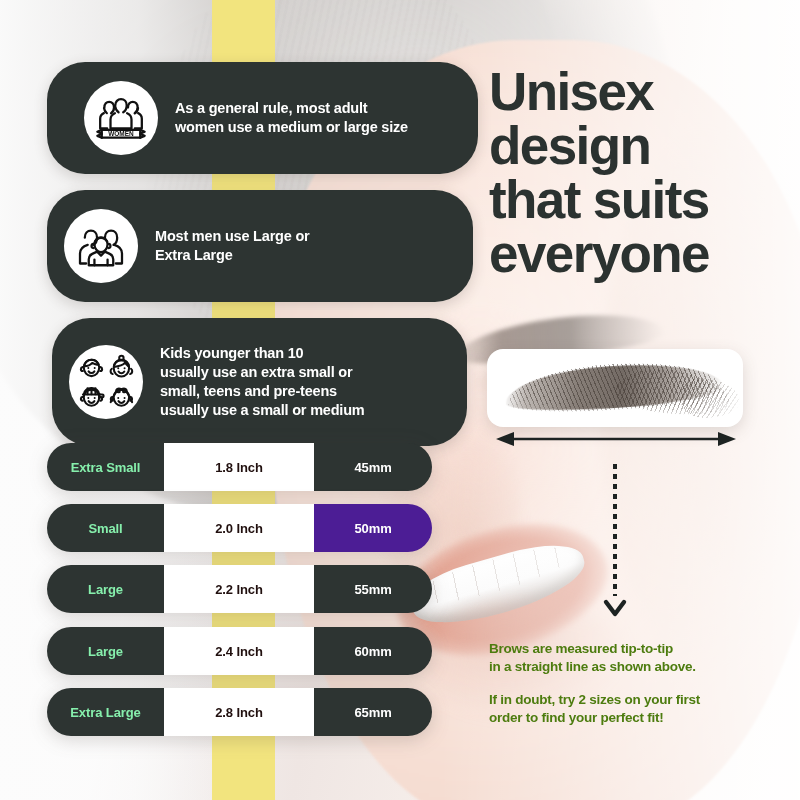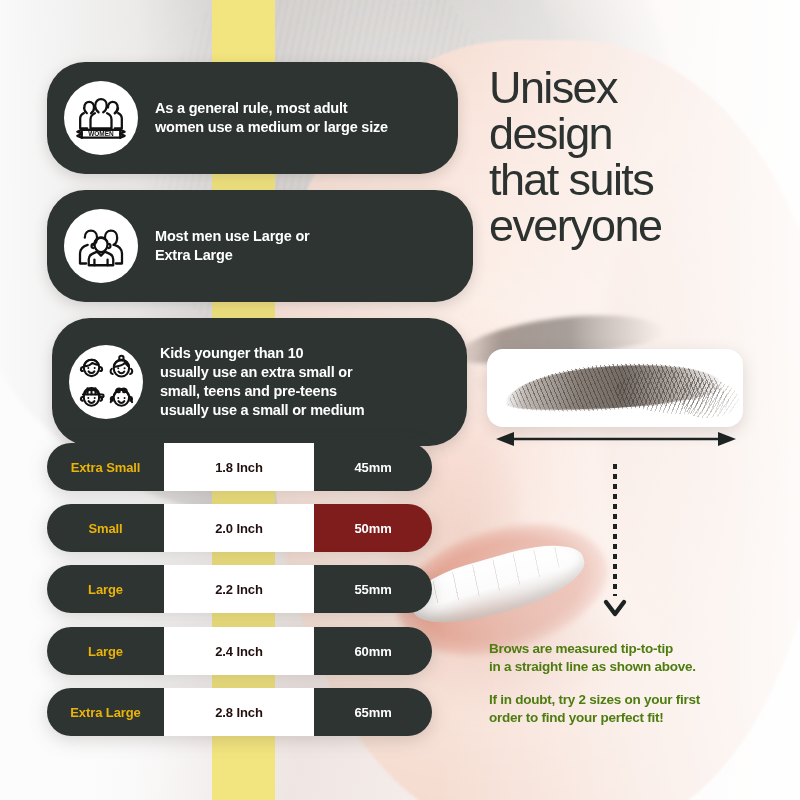--- a/index.html
+++ b/index.html
@@ -226,43 +226,43 @@
     display: flex;
     align-items: center;
     justify-content: center;
     font-weight: bold;
     font-size: 13px;
     letter-spacing: -.1px;
   }
   .cell-name {
     flex: 0 0 117px;
     background: #2d3432;
-    color: #eab308;
+    color: #86efac;
     border-radius: 24px 0 0 24px;
   }
   .cell-inch {
     flex: 0 0 150px;
     background: #ffffff;
     color: #21100f;
   }
   .cell-mm {
     flex: 1 1 auto;
     background: #2d3432;
     color: #ffffff;
     border-radius: 0 24px 24px 0;
   }
 
   
   #headline {
     position: absolute;
     left: 489px; top: 65px;
     width: 300px;
     color: #2b3230;
-    font-weight: normal;
-    font-size: 45px;
+    font-weight: bold;
+    font-size: 53px;
     line-height: 1.02;
     letter-spacing: -1.6px;
     white-space: pre-line;
   }
 
   
   #brow-card {
     position: absolute;
     left: 487px; top: 349px;
     width: 256px; height: 78px;
@@ -376,21 +376,21 @@
       <div class="bg-teeth-lines"></div>
     </div>
     <div class="bg-mouth-shadow"></div>
     <div class="bg-ear"></div>
     <div class="bg-wash-left"></div>
     <div class="bg-wash-right"></div>
   </div>
 
   <div class="yellow-stripe" id="yellow-stripe" style="background: rgb(242, 228, 126);"></div>
 
-  <div class="info-card" id="card-women" style="background: rgb(45, 52, 50);">
+  <div class="info-card" id="card-women" style="background: rgb(45, 52, 50); padding-left: 20px;">
     <div class="info-icon">
       <svg width="56" height="56" viewBox="0 0 64 64" fill="none" stroke="#111" stroke-width="2.6" stroke-linecap="round" stroke-linejoin="round" aria-hidden="true">
 
         <path d="M13 20c0-4 2.4-6.5 5.5-6.5S24 16 24 20c0 3.2-1.6 5.6-3.4 6.6"></path>
         <path d="M12.6 20.6c.4 2.6 1.6 4.8 3.2 5.8"></path>
         <path d="M12.4 26.4c-2.6 1.2-4.2 3.4-4.2 6.4V44h8"></path>
 
         <path d="M40 20c0-4 2.4-6.5 5.5-6.5S51 16 51 20c0 3.2-1.6 5.6-3.4 6.6"></path>
         <path d="M51.5 20.6c-.4 2.6-1.6 4.8-3.2 5.8"></path>
         <path d="M51.6 26.4c2.6 1.2 4.2 3.4 4.2 6.4V44h-8"></path>
@@ -493,21 +493,21 @@
   </div>
 
   <div class="size-row" style="top:443px">
     <div class="cell cell-name" style="background: rgb(45, 52, 50);">Extra Small</div>
     <div class="cell cell-inch">1.8 Inch</div>
     <div class="cell cell-mm" style="background: rgb(45, 52, 50);">45mm</div>
   </div>
   <div class="size-row" style="top:504px">
     <div class="cell cell-name" style="background: rgb(45, 52, 50);">Small</div>
     <div class="cell cell-inch">2.0 Inch</div>
-    <div class="cell cell-mm" style="background: #7f1d1d;">50mm</div>
+    <div class="cell cell-mm" style="background: #4c1d95;">50mm</div>
   </div>
   <div class="size-row" style="top:565px">
     <div class="cell cell-name" style="background: rgb(45, 52, 50);">Large</div>
     <div class="cell cell-inch">2.2 Inch</div>
     <div class="cell cell-mm" style="background: rgb(45, 52, 50);">55mm</div>
   </div>
   <div class="size-row" style="top:627px">
     <div class="cell cell-name" style="background: rgb(45, 52, 50); text-align: right;">Large</div>
     <div class="cell cell-inch">2.4 Inch</div>
     <div class="cell cell-mm" style="background: rgb(45, 52, 50);">60mm</div>

